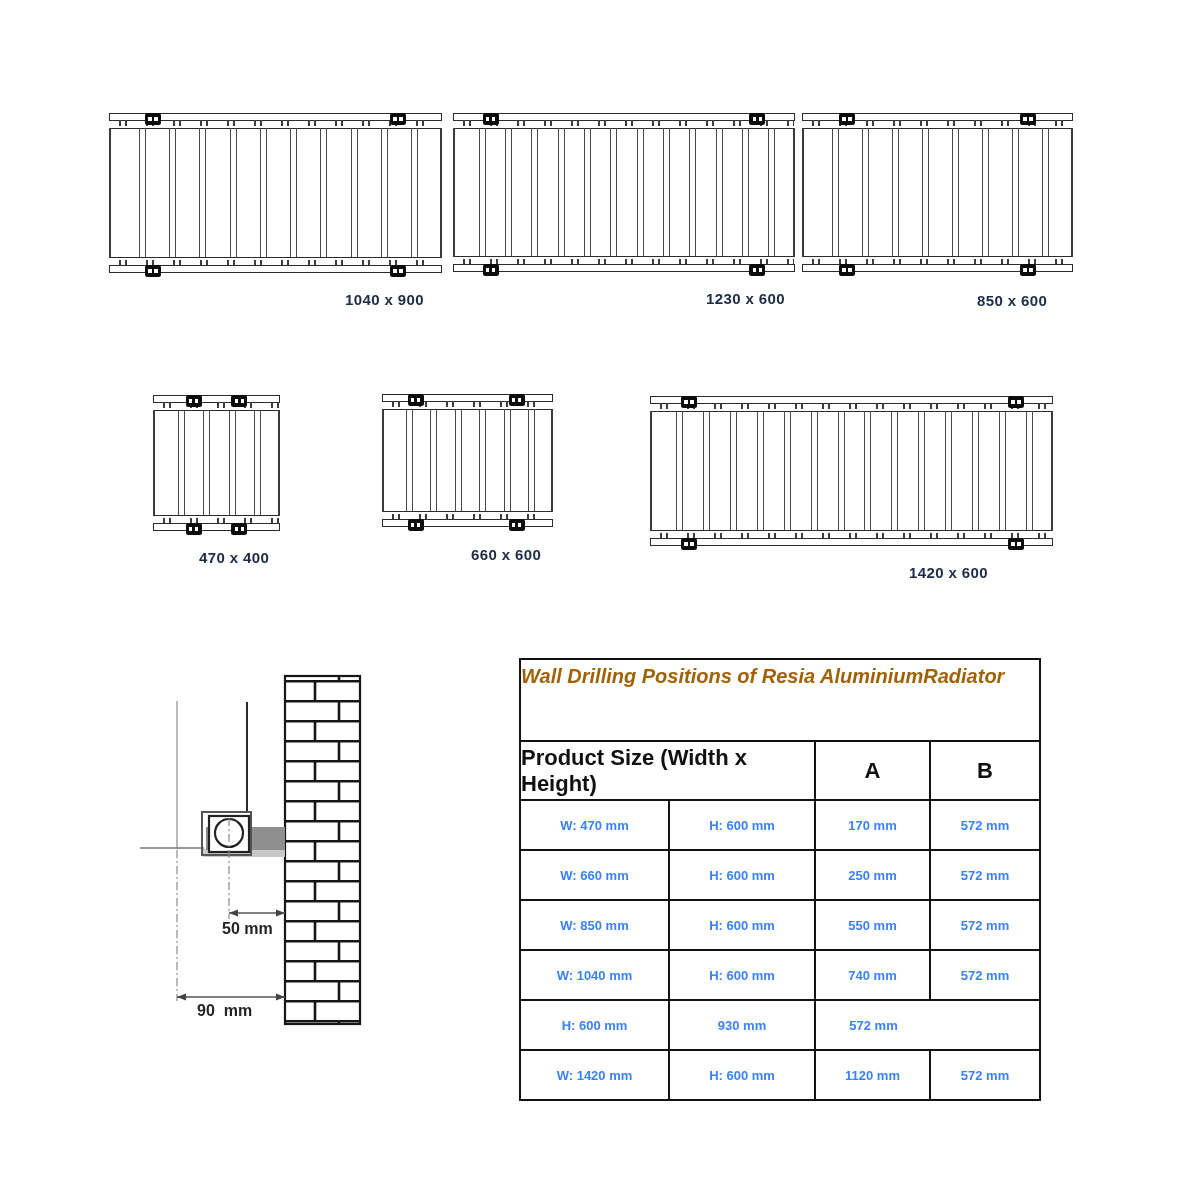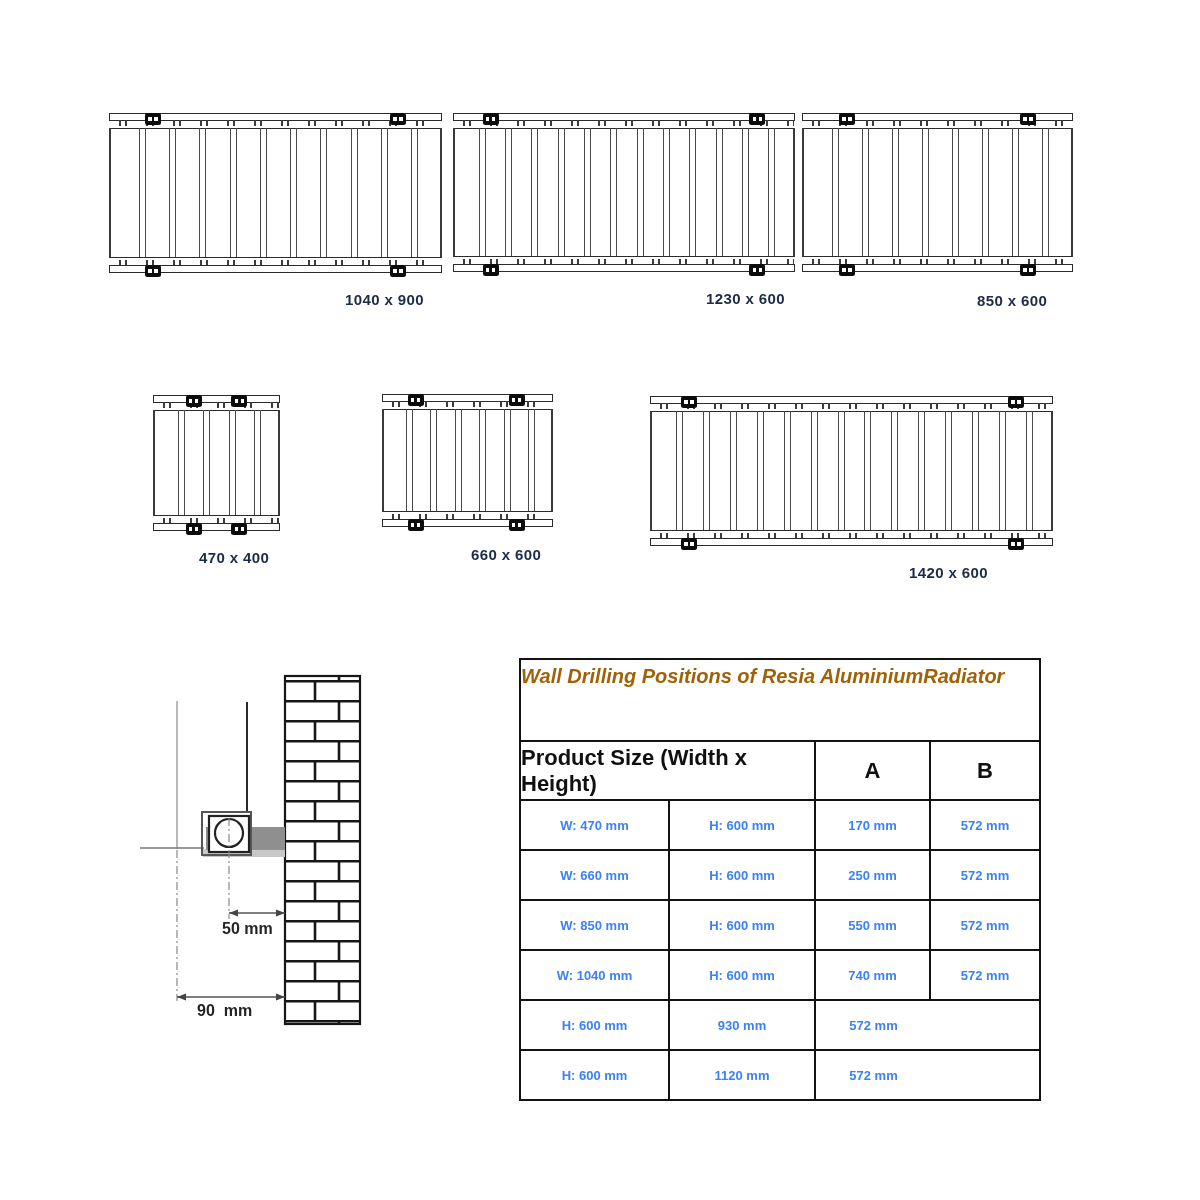--- a/index.html
+++ b/index.html
@@ -330,20 +330,21 @@
           <div class="t-cell cb">H: 600 mm</div>
           <div class="t-cell cb">740 mm</div>
           <div class="t-cell">572 mm</div>
         </div>
         <div class="t-row">
           <div class="t-cell cb">H: 600 mm</div>
           <div class="t-cell cb">930 mm</div>
           <div class="t-cell">572 mm</div>
         </div>
         <div class="t-row">
+          <div class="t-cell cb">W: 1420 mm</div>
           <div class="t-cell cb">H: 600 mm</div>
           <div class="t-cell cb">1120 mm</div>
           <div class="t-cell">572 mm</div>
         </div>
       </div>
   </div>
 
 <div class="rad-label" style="left: 345px; top: 291px;">1040 x 900</div>
     <div class="rad-label" style="left: 706px; top: 290px;">1230 x 600</div>
     <div class="rad-label" style="left: 977px; top: 292px;">850 x 600</div>

